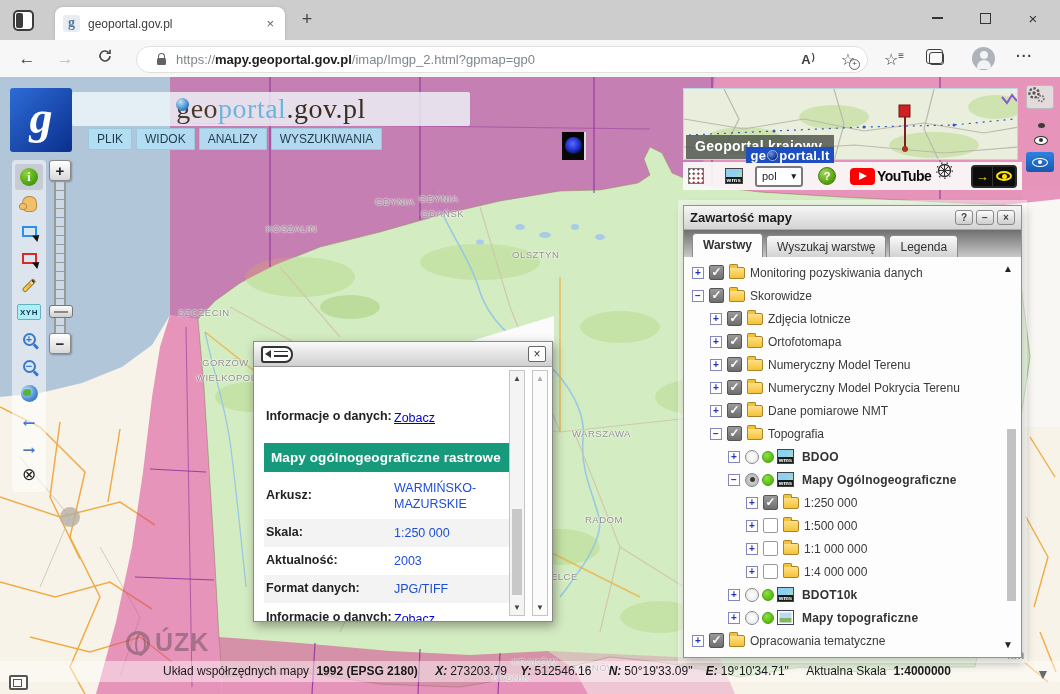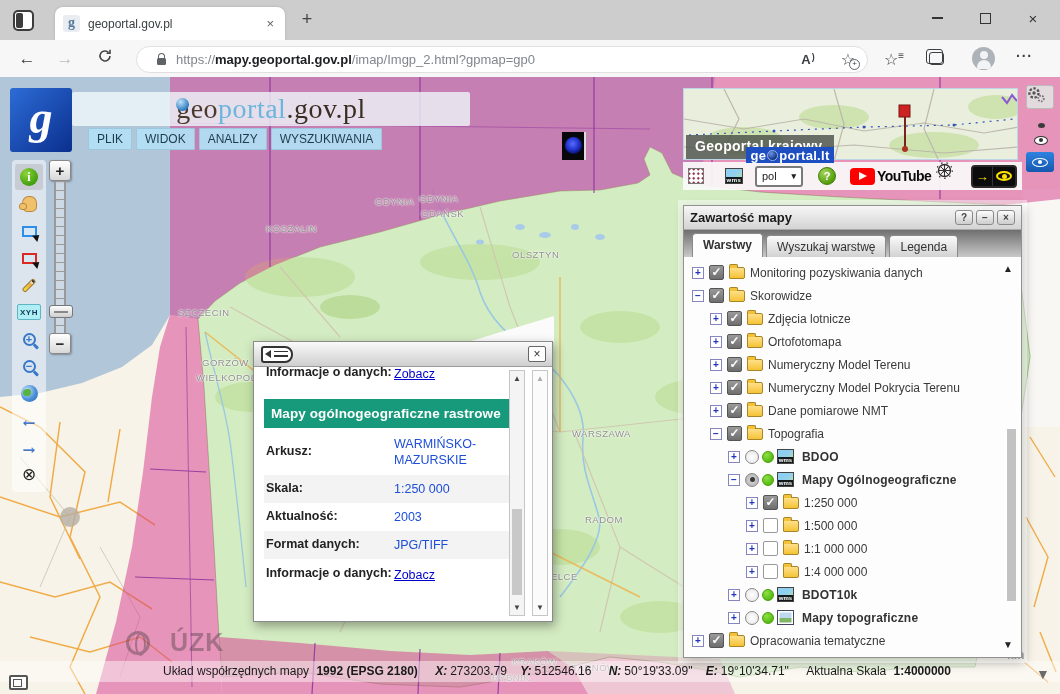--- a/index.html
+++ b/index.html
@@ -38,21 +38,21 @@
   .collections::before { content:""; position:absolute; left:-4px; top:-4px; width:15px; height:13px; border:1.5px solid #3c4043; border-radius:3px; }
   .avatar { position:absolute; left:972px; top:7px; width:23px; height:23px; border-radius:50%; background:#aeb3b9; overflow:hidden; }
   .avatar::before { content:""; position:absolute; left:7.5px; top:4px; width:8px; height:8px; border-radius:50%; background:#f1f3f4; }
   .avatar::after { content:""; position:absolute; left:4.5px; top:13px; width:14px; height:9px; border-radius:7px 7px 0 0; background:#f1f3f4; }
   .dots { position:absolute; left:1016px; top:8px; font-size:14px; font-weight:bold; color:#3c4043; letter-spacing:1px; }
 
   
   #map { position:absolute; left:0; top:77px; width:1060px; height:617px; overflow:hidden; background:#f7f3e8; }
   #map svg { position:absolute; left:0; top:0; }
   .city { position:absolute; font-size:9.5px; letter-spacing:.5px; color:#8f8f8f; text-shadow:0 0 2px #fff,0 0 2px #fff; white-space:nowrap; z-index:1; }
-  #watermark { position:absolute; left:126px; top:551px; display:flex; align-items:center; gap:20px; z-index:1; opacity:.45; }
+  #watermark { position:absolute; left:126px; top:551px; display:flex; align-items:center; gap:5px; z-index:1; opacity:.45; }
   #watermark .wglobe { width:24px; height:24px; border:3px solid #5a4650; border-radius:50%; position:relative; }
   #watermark .wglobe::before { content:""; position:absolute; left:6px; top:-1px; width:7px; height:19px; border:2px solid #5a4650; border-radius:50%; }
   #watermark .wtext { font:bold 25px "Liberation Sans",sans-serif; color:#5a4650; letter-spacing:1px; }
   #blackmarker { position:absolute; left:562px; top:55px; width:24px; height:28px; background:#07070a; border-right:2px solid #ddd; z-index:2; }
   #blackmarker::after { content:""; position:absolute; left:3px; top:5px; width:17px; height:17px; border-radius:50%; background:radial-gradient(circle at 45% 40%, #5a6aff, #2233cc 45%, #000a55 80%); }
   #statusband { position:absolute; left:0; top:584px; width:1060px; height:21px; background:rgba(255,255,255,.45); z-index:2; }
   #statustext { position:absolute; left:163px; top:587px; font-size:12px; color:#1a1a1a; z-index:2; white-space:nowrap; }
   #statustext .sl { font-style:italic; font-weight:bold; margin-left:10px; margin-right:3px; }
   #statustext .gap { margin-left:14px; }
   #kmlabel { position:absolute; left:1007px; top:571px; font:bold 12px "Liberation Sans",sans-serif; color:#4a4a4a; text-shadow:0 0 2px #fff; z-index:1; }
@@ -155,21 +155,21 @@
 
   
   #callout { position:absolute; left:468px; top:239px; width:86px; height:26px; background:#fbfbfb; clip-path:polygon(100% 0,100% 100%,0 100%); z-index:5; }
   #dialog { position:absolute; left:253px; top:264px; width:300px; height:281px; background:#fff; border:1px solid #8a8a8a; z-index:6; box-shadow:2px 4px 10px rgba(0,0,0,.35); }
   #dhead { height:25px; background:linear-gradient(#fafafa,#cfcfcf); border-bottom:1px solid #999; position:relative; }
   #dtag { position:absolute; left:7px; top:4px; width:32px; height:17px; background:#fff; border:2px solid #333; border-radius:3px 8px 8px 3px; }
   #dtag::before { content:""; position:absolute; left:2px; top:2px; border-right:6px solid #333; border-top:4.5px solid transparent; border-bottom:4.5px solid transparent; }
   #dtag::after { content:""; position:absolute; left:11px; right:3px; top:3px; bottom:2px; background:repeating-linear-gradient(#333 0 1.5px,transparent 1.5px 4.5px); }
   #dclose { position:absolute; right:6px; top:4px; width:18px; height:16px; background:#fff; border:1px solid #666; border-radius:2px; font:12px/14px "Liberation Sans",sans-serif; color:#333; text-align:center; }
   #dbody { position:relative; height:254px; overflow:hidden; padding:0 0 0 10px; }
-  #dcontent { width:246px; }
+  #dcontent { width:246px;margin-top:44px; }
   .drow { display:flex; align-items:center; padding:6px 2px; min-height:28px; }
   .drow.shade { background:#f3f3f3; }
   .dlabel { width:128px; min-width:128px; font-weight:bold; font-size:12.5px; color:#222; line-height:1.25; }
   .dvalue { font-size:12.5px; color:#1d4ed8; line-height:1.3; }
   .dlink { color:#0000cc; text-decoration:underline; font-size:12.5px; }
   #dcliprow { height:29px; overflow:hidden; }
   #dcliprow .drow { margin-top:-9px; }
   #dgreen { width:246px; height:29px; background:#17997b; color:#fff; font:bold 13.5px/29px "Liberation Sans",sans-serif; padding-left:7px; margin:3px 0 2px; letter-spacing:.1px; }
   .vscroll { position:absolute; width:16px; border:1px solid #c6c6c6; background:#f4f4f4; top:3px; height:246px; }
   #vs-in { left:255px; } #vs-out { left:278px; background:#fbfbfb; }

